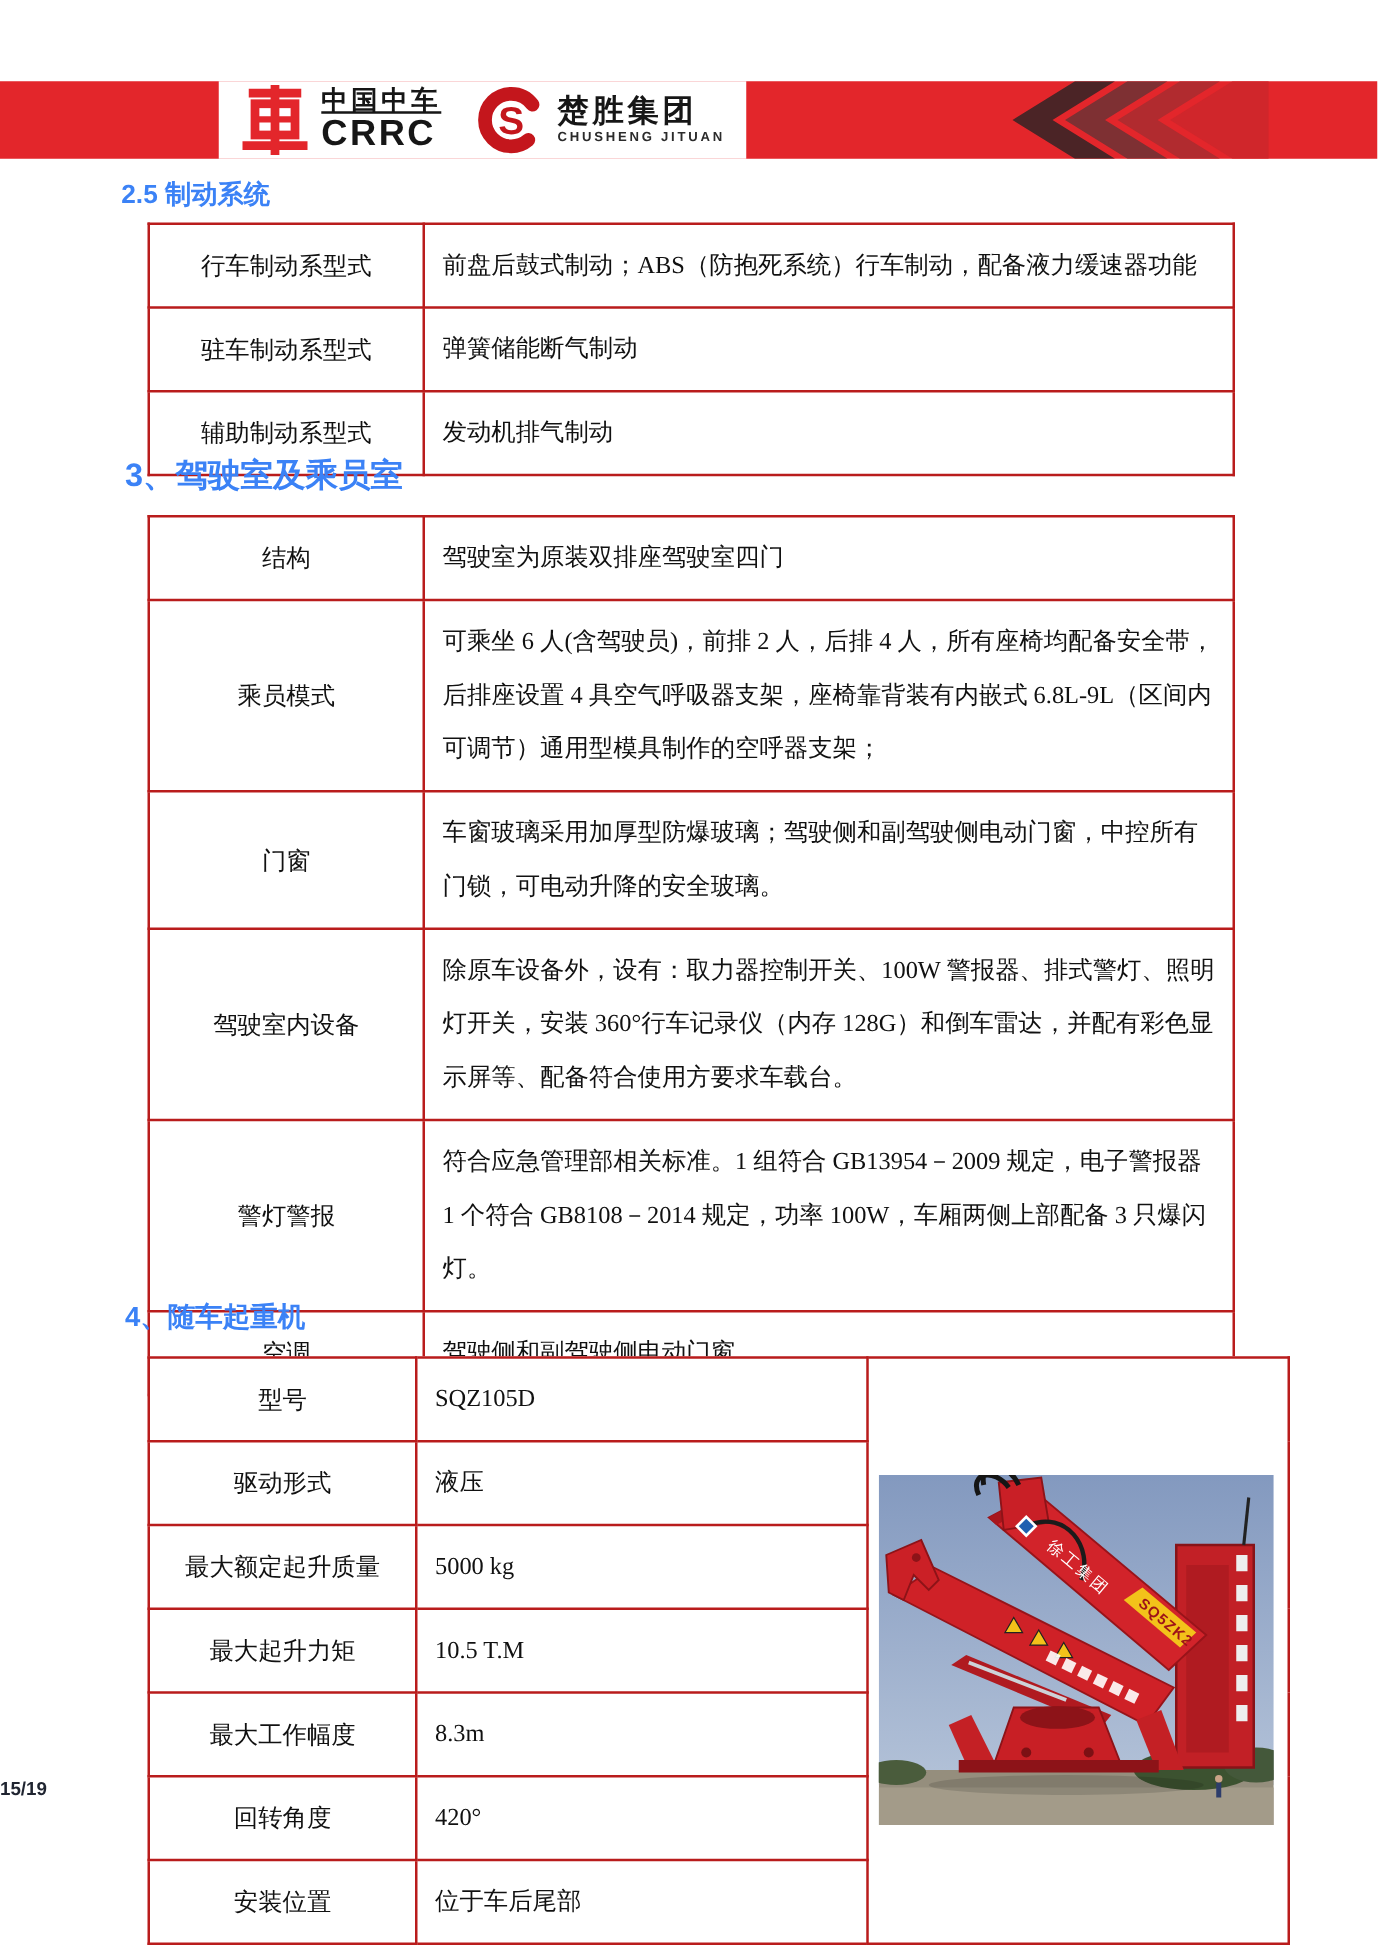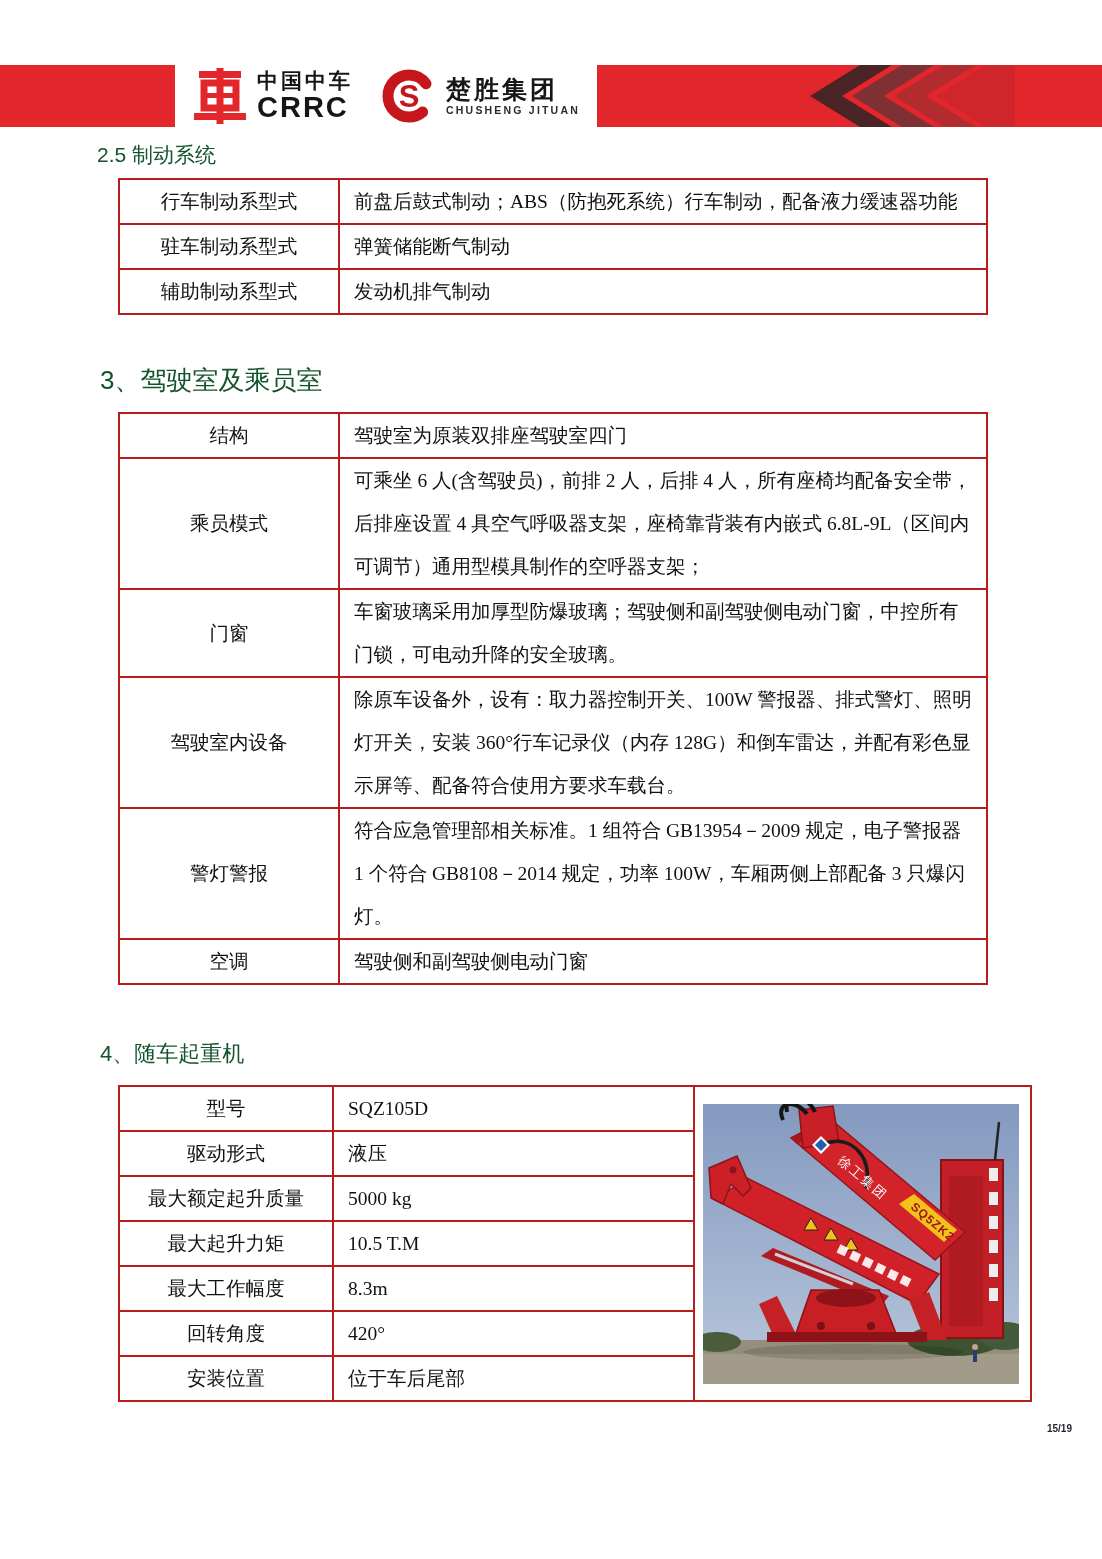--- a/index.html
+++ b/index.html
@@ -10,45 +10,45 @@
   }
   
   .banner{position:absolute;top:65px;left:0;width:1102px;height:62px;background:#E3262B;}
   .banner-gap{
     position:absolute;left:175px;top:0;width:422px;height:62px;background:#ffffff;
     display:flex;align-items:center;justify-content:center;gap:28px;
   }
   .logo{display:flex;align-items:center;gap:9px;}
   .logo-text{display:flex;flex-direction:column;justify-content:center;line-height:1.05;
     font-family:"Liberation Sans", sans-serif;}
-  .crrc-cn{font-size:21px;font-weight:bold;letter-spacing:3px;color:#161616;}
+  .crrc-cn{font-size:21px;font-weight:bold;letter-spacing:3px;color:#161616;text-decoration:underline;}
   .crrc-en{font-size:29px;font-weight:bold;letter-spacing:2px;color:#161616;}
   .cs-cn{font-size:25px;font-weight:bold;letter-spacing:3px;color:#161616;}
   .cs-en{font-size:10.5px;font-weight:bold;letter-spacing:2.2px;color:#2b2b2b;margin-top:3px;}
   .chevrons{position:absolute;left:805px;top:0;}
   
-  .sec-heading{position:absolute;font-family:"Liberation Sans", sans-serif;font-weight:normal;color:#14532d;}
+  .sec-heading{position:absolute;font-family:"Liberation Sans", sans-serif;font-weight:bold;color:#3b82f6;}
   #h-braking{top:141px;left:97px;font-size:21px;}
   #h-cab{top:363px;left:100px;font-size:26px;}
   #h-crane{top:1039px;left:100px;font-size:22px;}
   
   table.spec{border-collapse:collapse;table-layout:fixed;position:absolute;left:118px;width:870px;background:#fff;}
   table.spec td{border:2px solid #b91c1c;font-size:19.5px;vertical-align:middle;}
   td.lbl{width:210px;text-align:center;padding:0 4px;height:43px;}
-  td.val{padding:0 14px;line-height:43px;height:43px;}
+  td.val{padding:11px 14px;line-height:43px;height:43px;}
   #tbl-braking{top:178px;}
   #tbl-cab{top:412px;}
   #tbl-crane{top:1085px;}
   #tbl-crane td.lbl{width:204px;}
   #tbl-crane td.val{width:331px;}
   td.photo-cell{width:335px;padding:0;vertical-align:top;background:#fff;}
   .photo-wrap{margin:5px 8px 0 8px;}
   
-  .footer{position:absolute;top:1423px;left:0;width:1072px;text-align:right;
-    font-family:"Liberation Sans", sans-serif;font-weight:bold;font-size:10px;color:#1f2430;}
+  .footer{position:absolute;top:1423px;left:0;width:1072px;text-align:left;
+    font-family:"Liberation Sans", sans-serif;font-weight:bold;font-size:15px;color:#1f2430;}
 </style>
 </head>
 <body>
 
 <div class="banner">
   <svg class="chevrons" width="210" height="62" viewBox="0 0 210 62">
     <path d="M55,0 L5,31 L55,62 H87 L37,31 L87,0 Z" fill="#4b2426"></path>
     <path d="M97,0 L47,31 L97,62 H129 L79,31 L129,0 Z" fill="#7e3033"></path>
     <path d="M139,0 L89,31 L139,62 H171 L121,31 L171,0 Z" fill="#b12b2f"></path>
     <path d="M181,0 L131,31 L181,62 H210 V0 Z" fill="#d0262b"></path>

